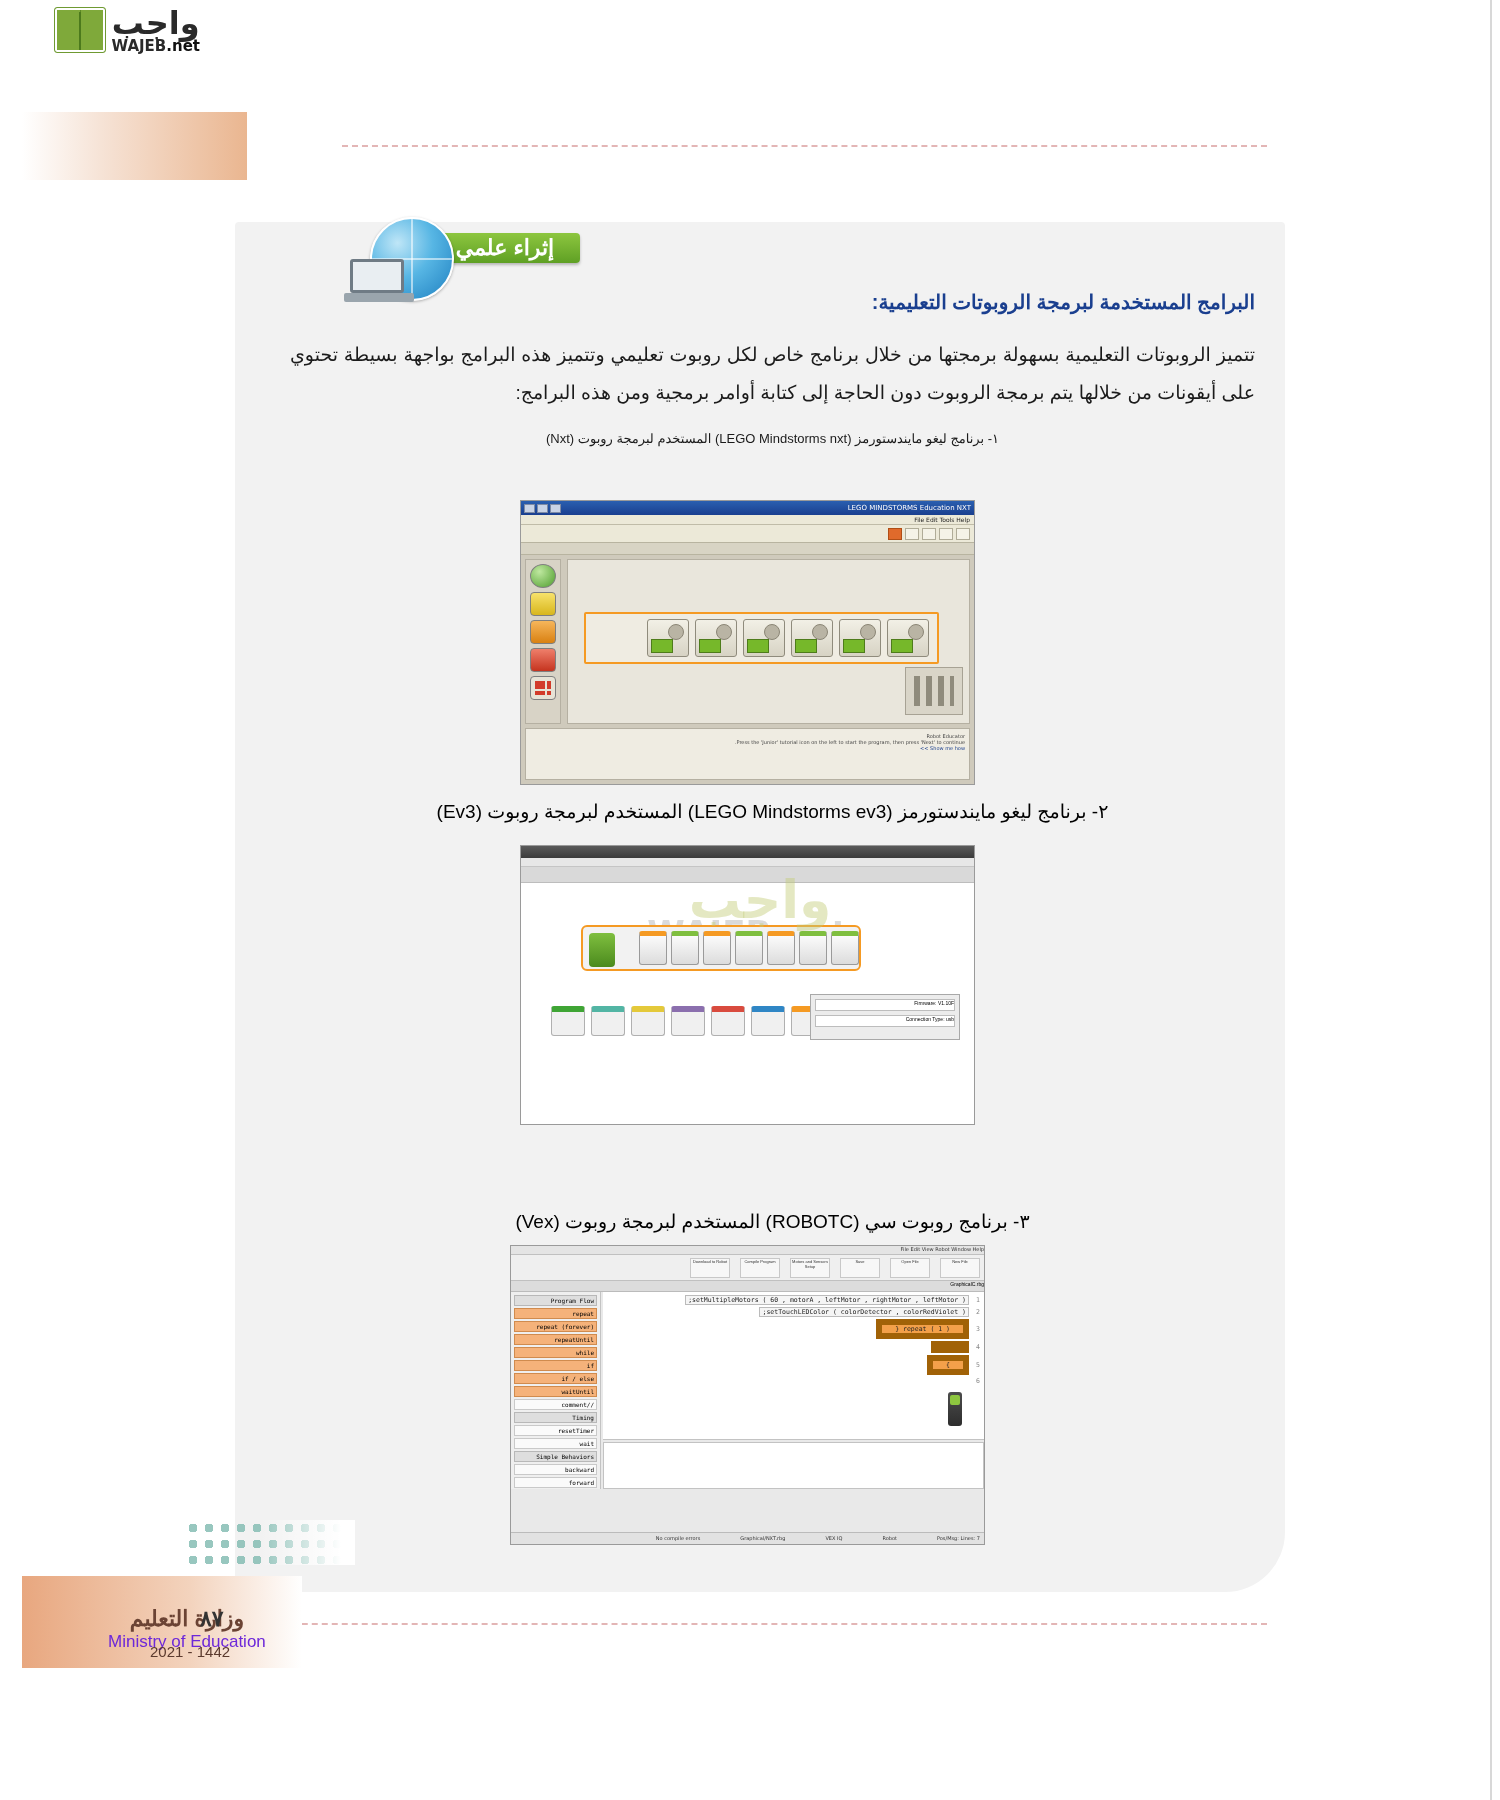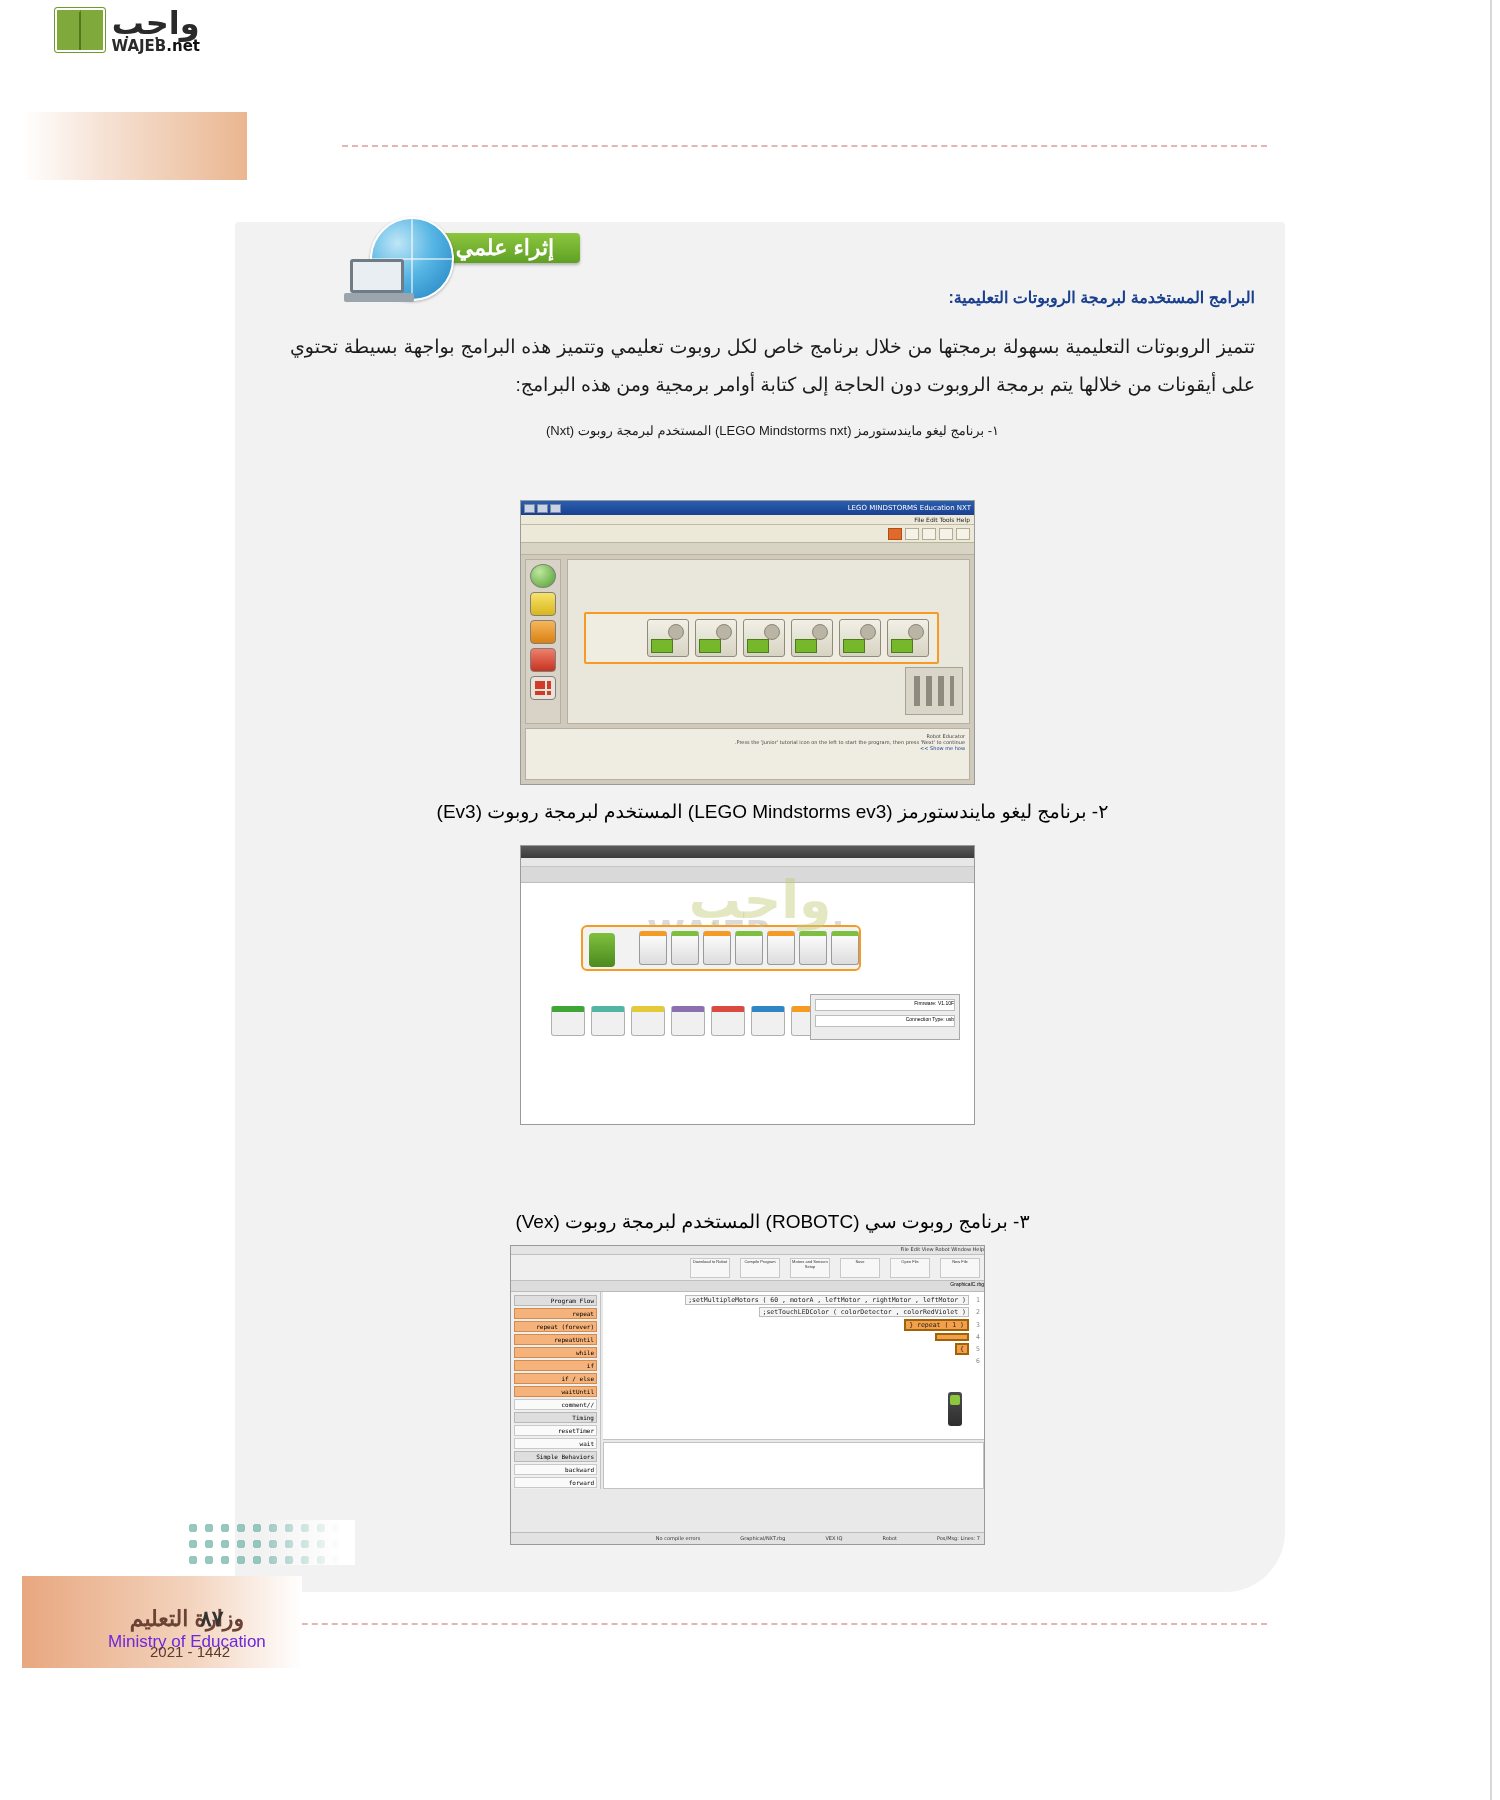--- a/index.html
+++ b/index.html
@@ -123,21 +123,21 @@
   }
 
   
   .body-text {
     position:absolute; top:282px; right:245px; width:965px;
     text-align:right; color:#1b1b1b;
     font-size:19px; line-height:2.0;
     direction:rtl;
   }
   .sec-title {
-    color:#1a3f8f; font-weight:bold; font-size:16px; margin:0 0 14px 0;
+    color:#1a3f8f; font-weight:bold; font-size:20px; margin:0 0 14px 0;
   }
   .para { margin:0 0 12px 0; text-align:justify; text-align-last:right; font-size:19px; }
   .list-item { margin:14px 0 10px 0; font-size:13px; text-align:center; }
 
   
   .shot { position:absolute; background:#fff; border:1px solid #9a9a9a; }
 
   
   #shot-nxt { top:500px; left:520px; width:455px; height:285px; background:#d9d4c8; }
   .nxt-title { height:14px; background:linear-gradient(180deg,#2a5fb0,#1a3f8f); display:flex; align-items:center; justify-content:space-between; padding:0 3px;}
@@ -207,21 +207,21 @@
   .rc-tab { height:11px; background:#dcdcdc; border-bottom:1px solid #bbb; }
   .rc-main { position:relative; height:215px; }
   .rc-left { position:absolute; top:0; left:0; width:90px; bottom:18px; background:#efefef; border-right:1px solid #c3c3c3; padding:3px; }
   .rc-grp { font-size:6px; background:#dedede; border:1px solid #b8b8b8; padding:1px 2px; margin-bottom:2px; font-family:"DejaVu Sans Mono", monospace; }
   .rc-item { font-size:6px; background:#f5b27a; border:1px solid #d08b4e; padding:1px 2px; margin-bottom:2px; font-family:"DejaVu Sans Mono", monospace; }
   .rc-item.plain { background:#fafafa; border-color:#c9c9c9; }
   .rc-code { position:absolute; top:0; left:92px; right:0; height:148px; background:#ffffff; border-bottom:1px solid #c3c3c3; padding:3px 4px; }
   .code-line { font-size:6.5px; font-family:"DejaVu Sans Mono", monospace; color:#222; margin-bottom:2px; display:flex; align-items:center; gap:3px; }
   .ln { color:#888; width:8px; text-align:right; }
   .chip { background:#f5f5f5; border:1px solid #bbb; padding:0 2px; }
-  .blk-orange { background:#f3a04a; border:2px solid #a16207; padding:0 3px; }
+  .blk-orange { background:#f3a04a; border:6px solid #a16207; padding:0 13px; }
   .rc-console { position:absolute; left:92px; right:0; top:150px; bottom:18px; background:#ffffff; border:1px solid #c3c3c3; }
   .rc-status { position:absolute; left:0; right:0; bottom:0; height:12px; background:#e2e2e2; border-top:1px solid #bbb; display:flex; gap:40px; font-size:5px; color:#333; padding:2px 4px; font-family:"DejaVu Sans", sans-serif;}
   .rc-robot { position:absolute; right:22px; top:100px; width:14px; height:34px; background:linear-gradient(180deg,#4c4c4c,#2d2d2d); border-radius:3px; }
   .rc-robot:after { content:""; position:absolute; left:2px; top:3px; right:2px; height:10px; background:#8dc63f; border-radius:2px; }
 
   
   .footer-band {
     position:absolute; bottom:175px; left:22px; width:1245px; height:2px;
     border-top:2px dashed #e3b6b6;
   }

